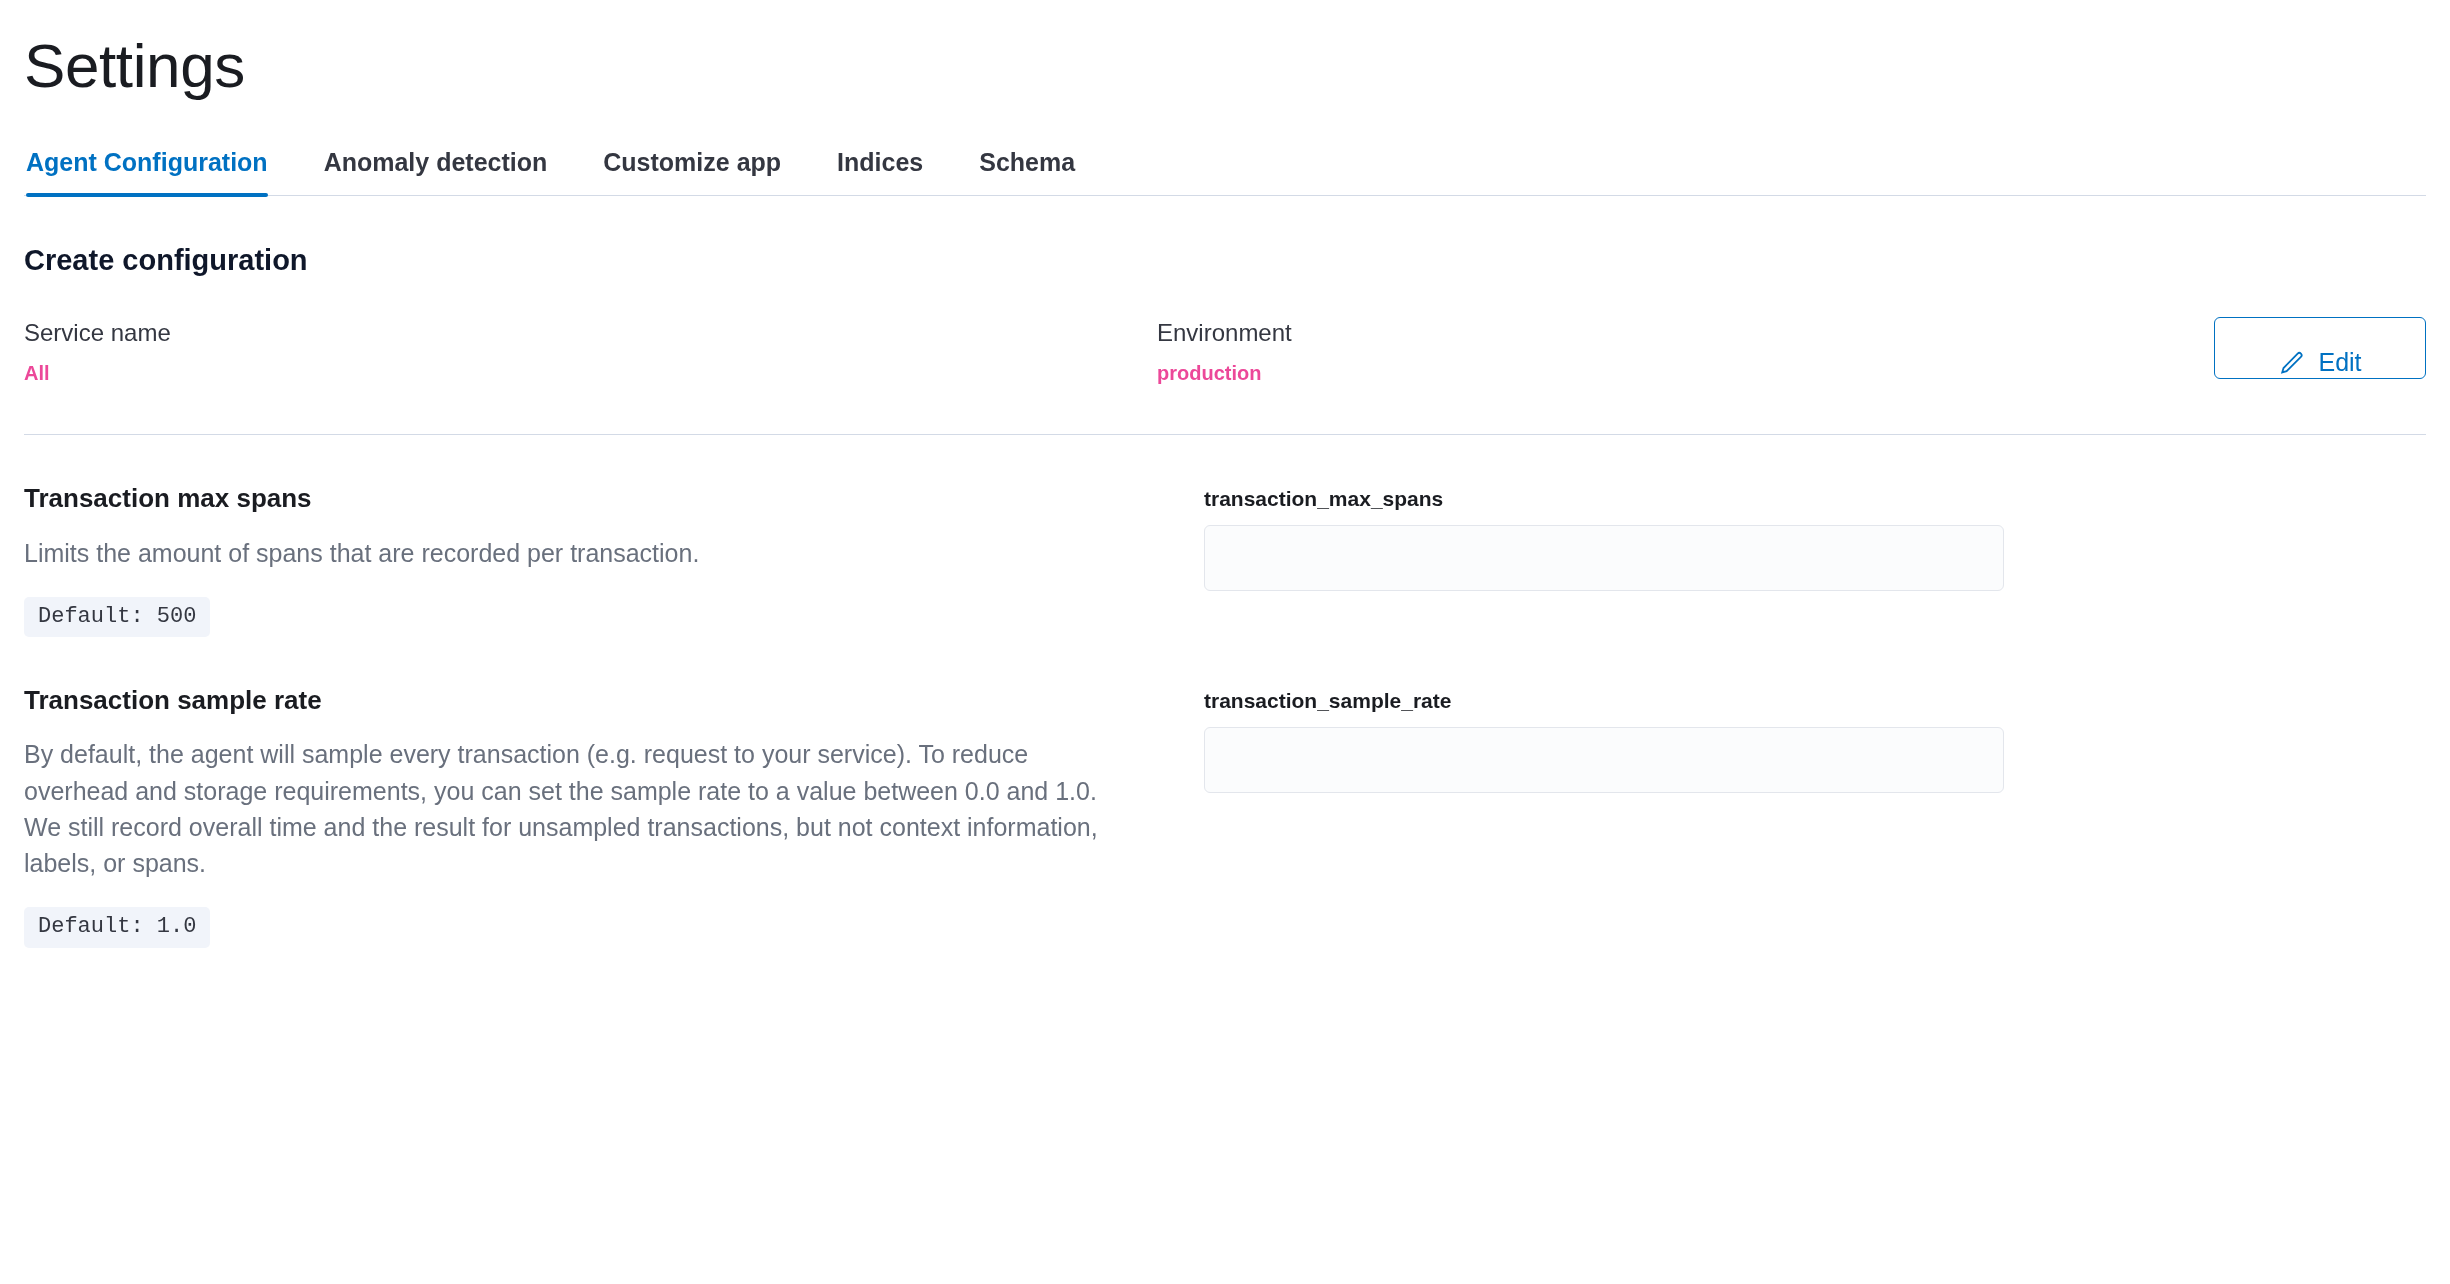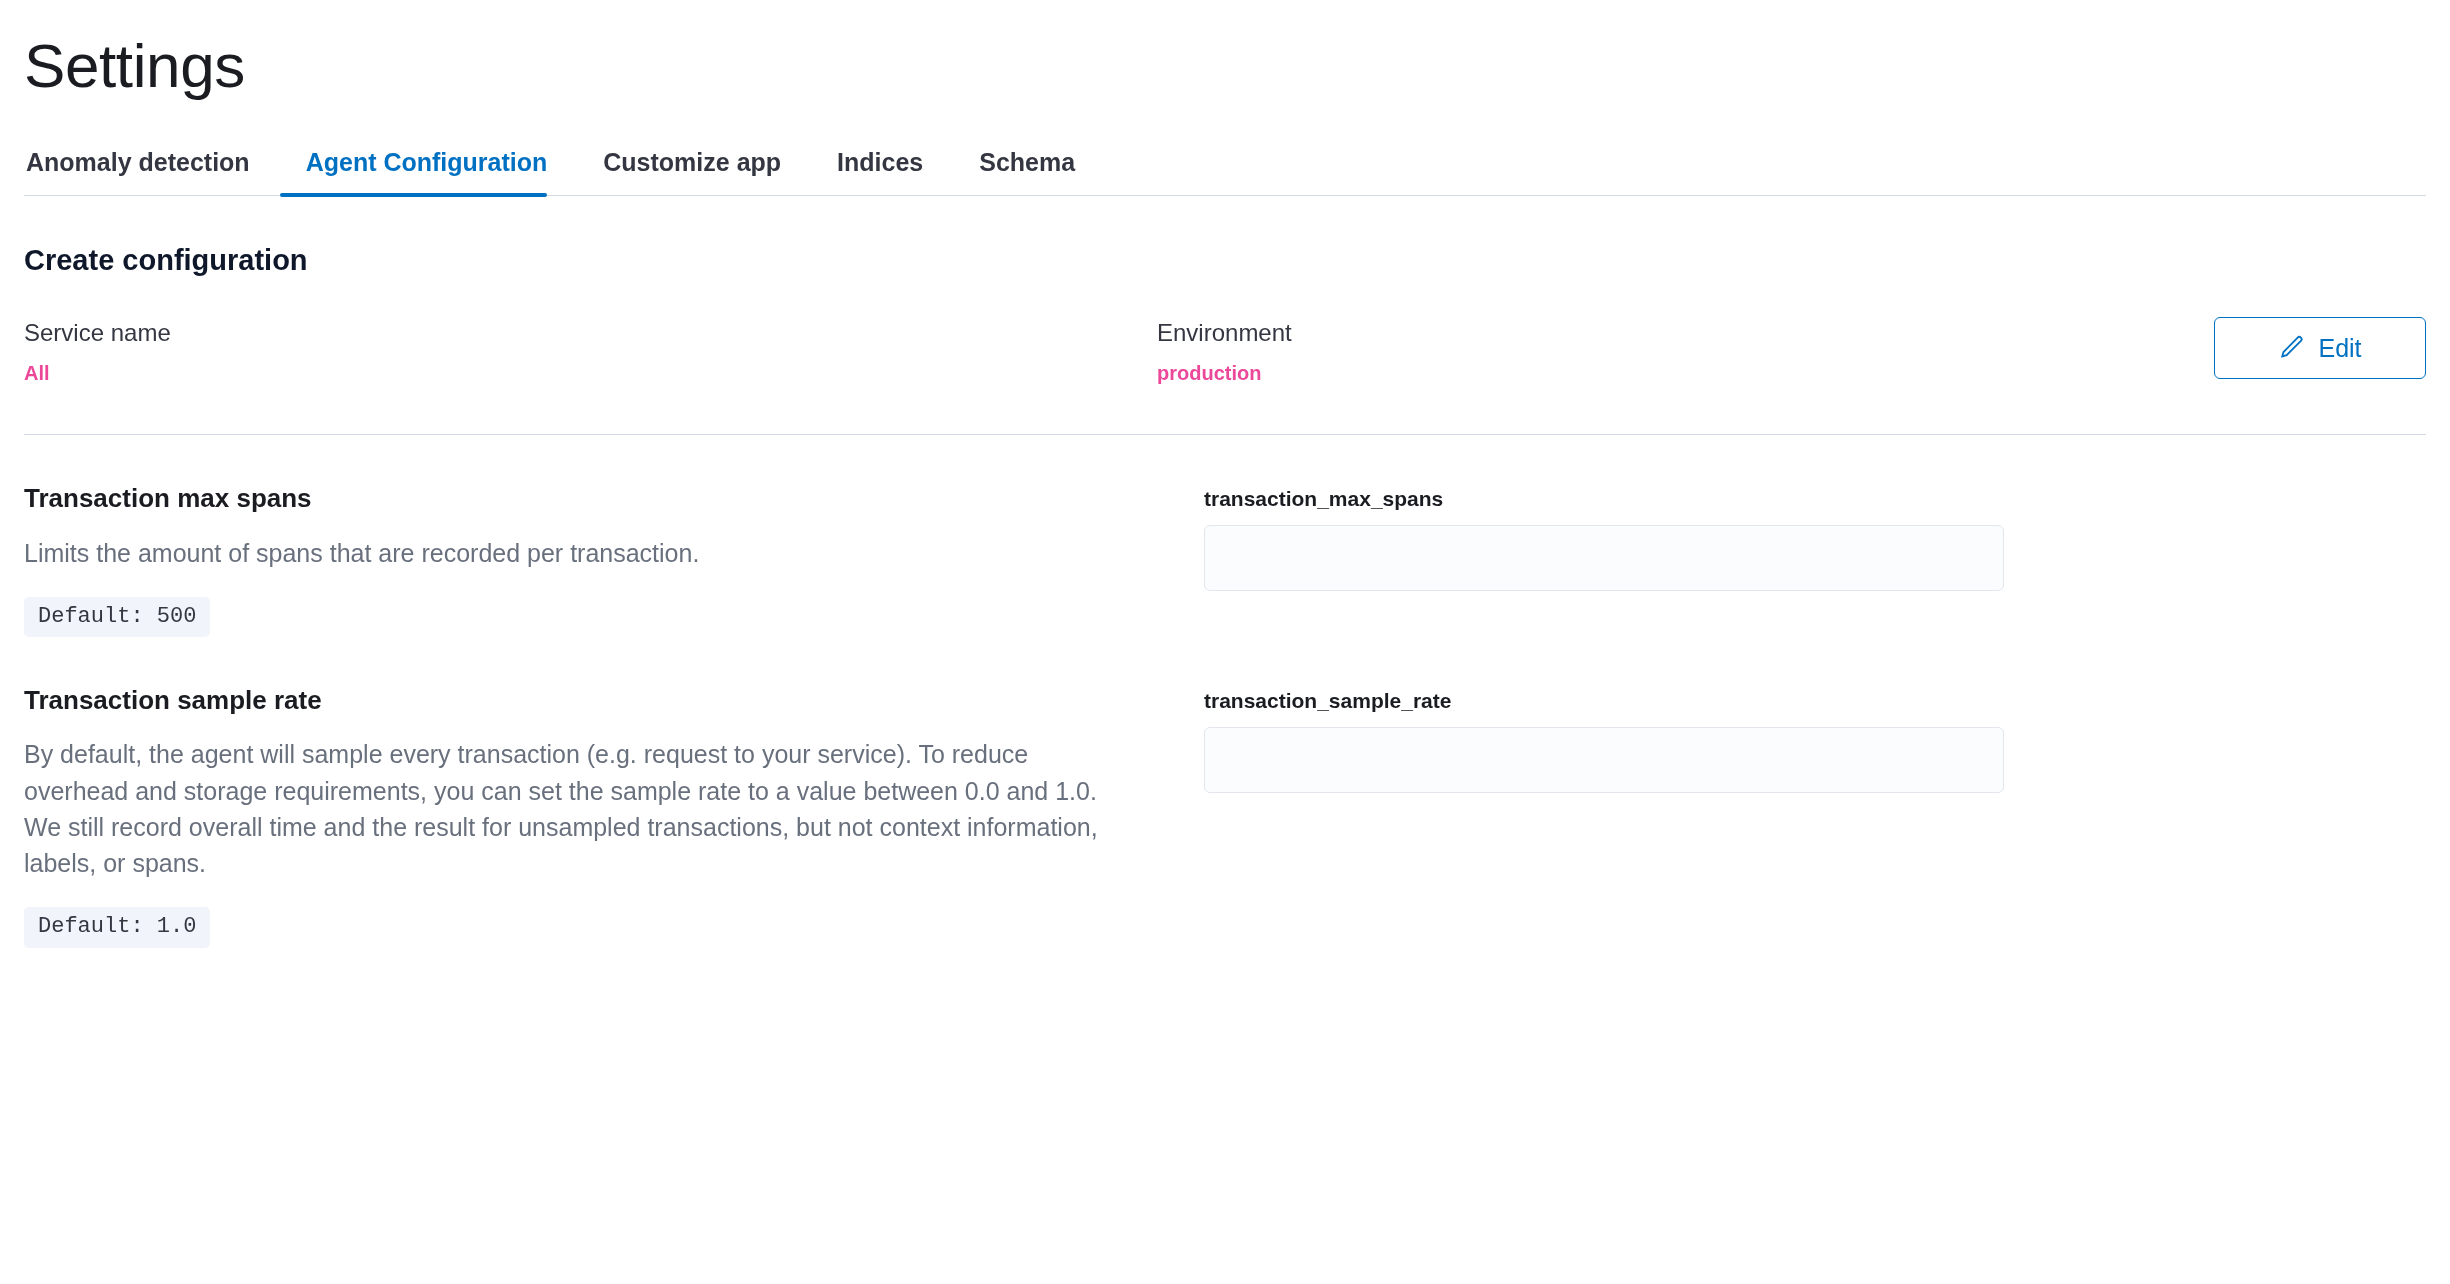--- a/index.html
+++ b/index.html
@@ -97,21 +97,21 @@
   .config-value {
     font-size: 20px;
     color: #ec4899;
     font-weight: 700;
     margin-top: 12px;
     line-height: 1.3;
   }
   .edit-button {
     margin-left: auto;
     display: inline-flex;
-    align-items: center;
+    align-items: flex-end;
     justify-content: center;
     gap: 14px;
     border: 1px solid #0071c2;
     border-radius: 6px;
     background: #ffffff;
     color: #0071c2;
     font-size: 25px;
     font-weight: 400;
     height: 62px;
     width: 212px;
@@ -187,25 +187,25 @@
   }
 </style>
 </head>
 <body>
 
 <div class="page">
 
   <h1 class="page-title">Settings</h1>
 
   <div class="tabs">
-    <div class="tab">
-      <span>Anomaly detection</span>
-    </div>
     <div class="tab active">
       <span>Agent Configuration</span>
+    </div>
+    <div class="tab">
+      <span>Anomaly detection</span>
     </div>
     <div class="tab">
       <span>Customize app</span>
     </div>
     <div class="tab">
       <span>Indices</span>
     </div>
     <div class="tab">
       <span>Schema</span>
     </div>

